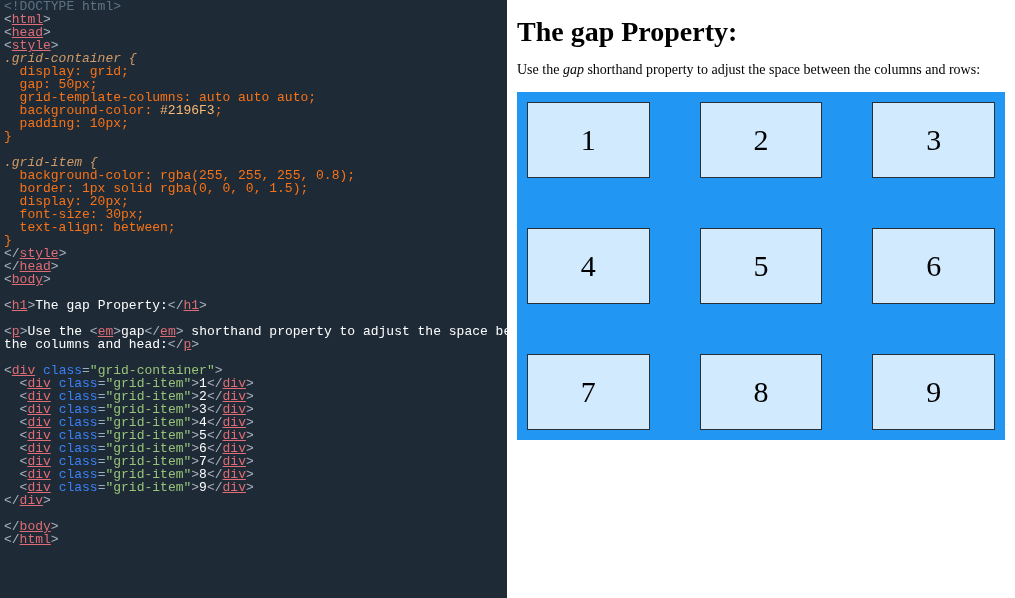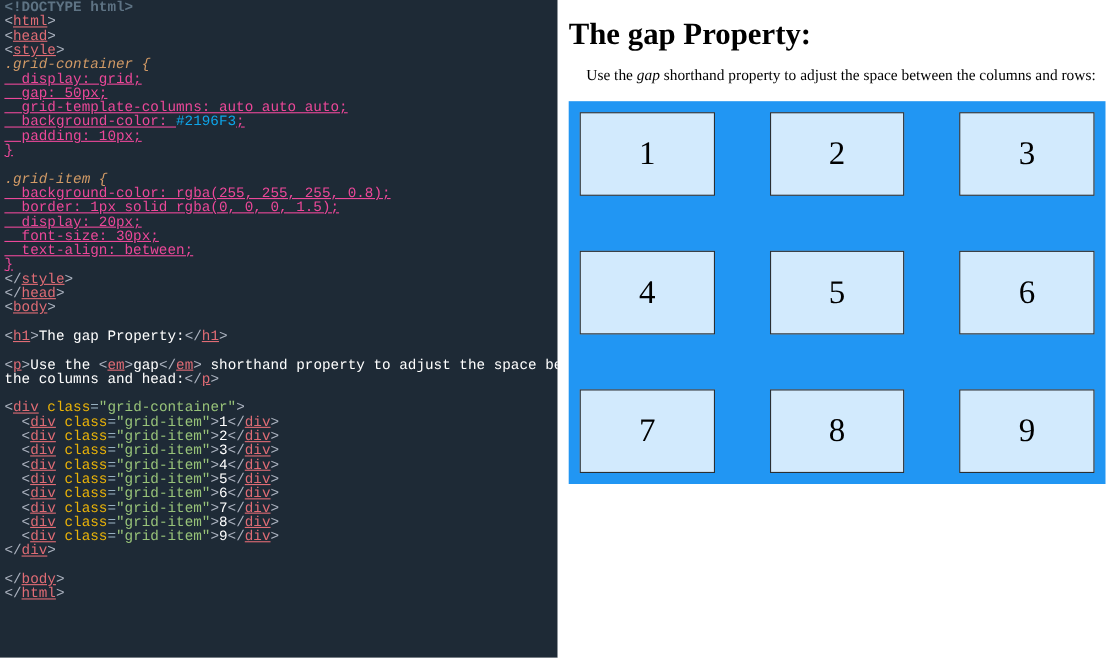--- a/index.html
+++ b/index.html
@@ -24,33 +24,33 @@
     overflow: hidden;
   }
   .pane-right {
     width: 508px;
     height: 598px;
     background: #ffffff;
     padding: 4px 10px;
     overflow: hidden;
   }
   
-  .c-dim { color: #5e7384; font-weight: bold; }      
+  .c-dim { color: #5e7384; }      
   .c-tag { color: #e06c75; text-decoration: underline; }      
   .c-ang { color: #abb2bf; }      
   .c-sel { color: #d19a66; font-style: italic; }      
-  .c-prop{ color: #ec4899; text-decoration: underline; }
-  .c-hex { color: #0ea5e9; }
+  .c-prop{ color: #f97316; }
+  .c-hex { color: #fdba74; }
   .c-str { color: #98c379; }
-  .c-attr{ color: #eab308; }
+  .c-attr{ color: #3b82f6; }
   .c-txt { color: #ffffff; }
 
   
   .preview h1 { font-size: 28px; margin: 12px 0 14px 0; font-weight: bold; }
-  .preview p  { font-size: 14px; margin: 0 0 14px 16px; }
+  .preview p  { font-size: 14px; margin: 0 0 14px 0; }
   .preview em { font-style: italic; }
   .grid-container {
     display: grid;
     gap: 50px;
     grid-template-columns: auto auto auto;
     background-color: #2196F3;
     padding: 10px;
   }
   .grid-item {
     background-color: rgba(255,255,255,0.8);

